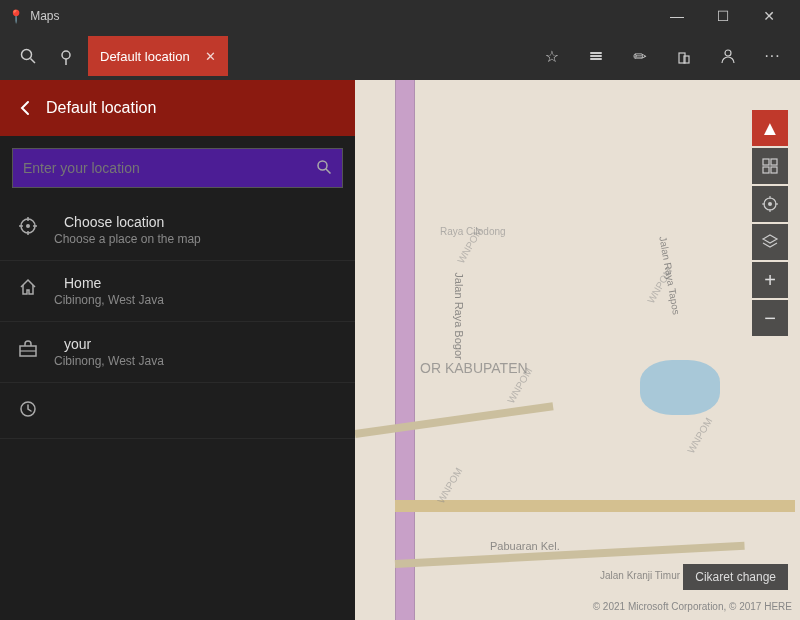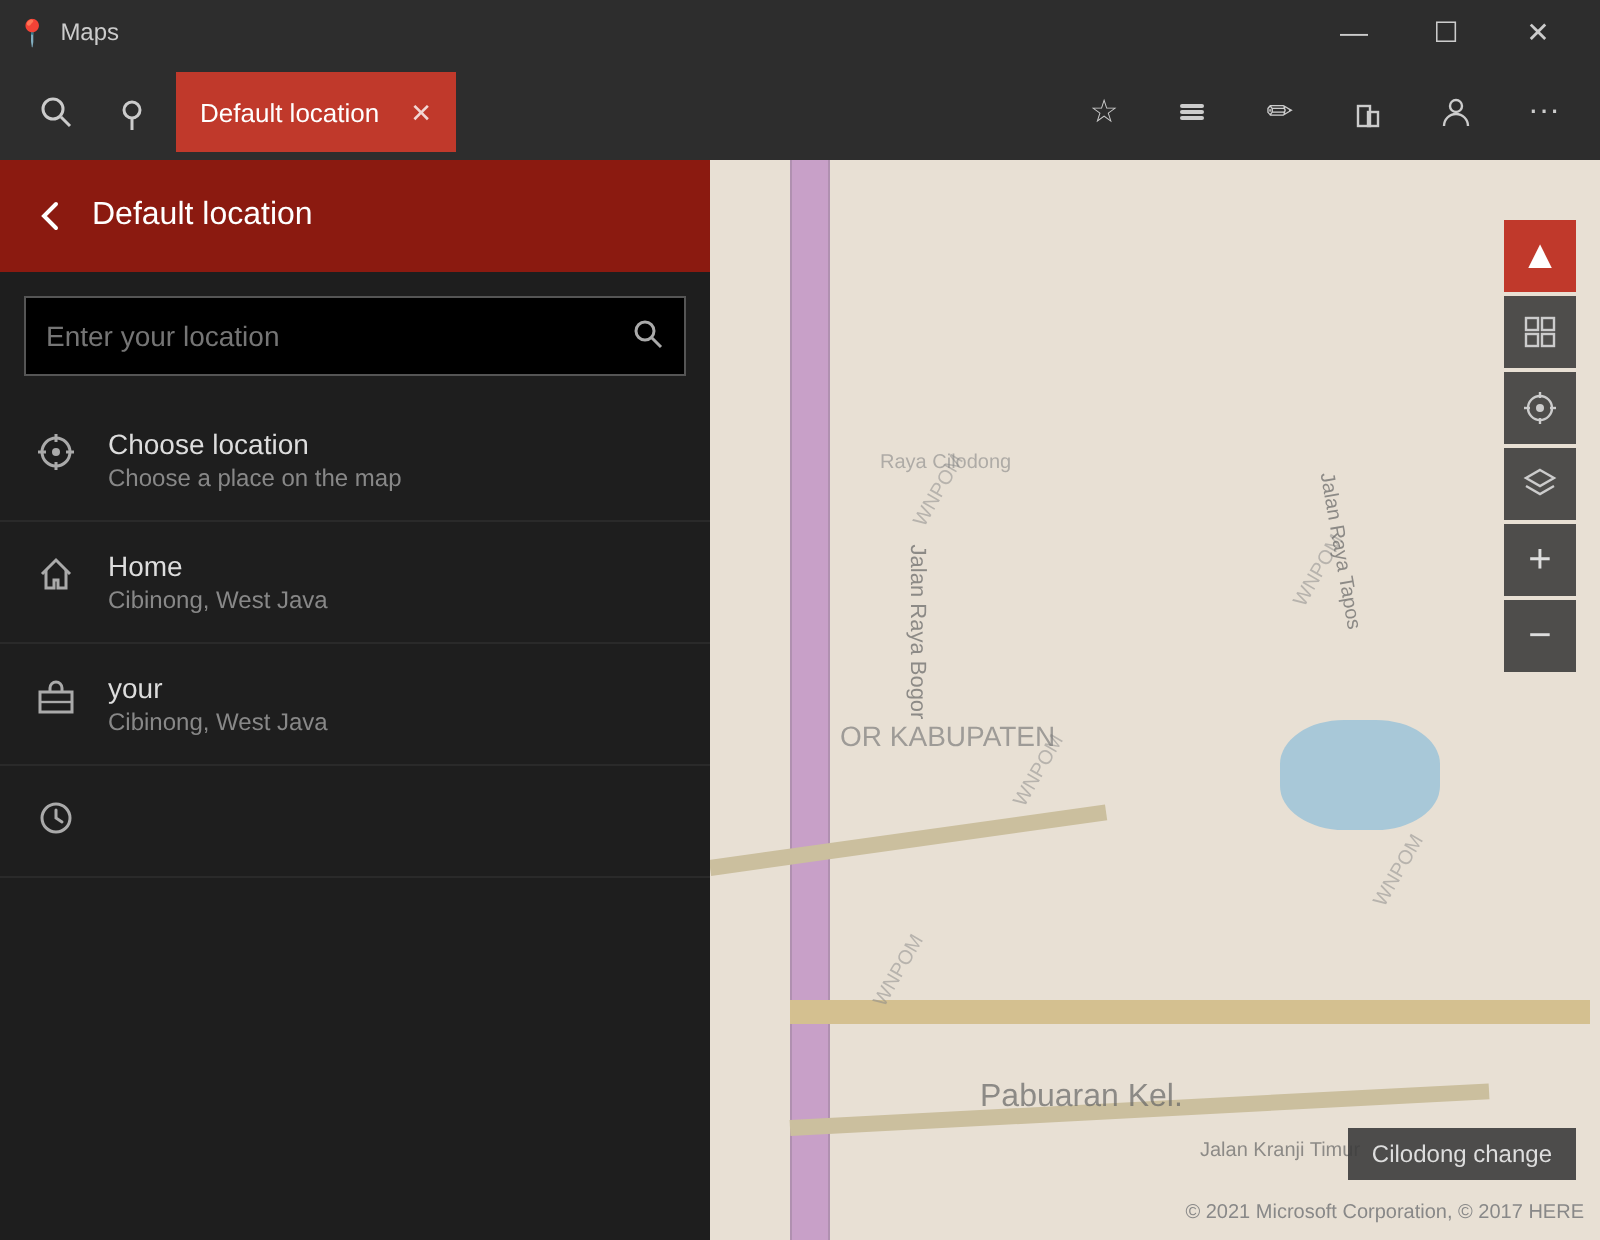--- a/index.html
+++ b/index.html
@@ -164,21 +164,21 @@
       display: flex;
       align-items: center;
     }
     .sidebar-header-title {
       color: white;
       font-size: 16px;
       font-weight: 500;
     }
     .search-box {
       margin: 12px;
-      background: #000000;
+      background: #4c1d95;
       border: 1px solid #555;
       display: flex;
       align-items: center;
       padding: 0 10px;
       height: 40px;
     }
     .search-input {
       flex: 1;
       background: transparent;
       border: none;
@@ -207,20 +207,21 @@
       font-size: 18px;
       margin-top: 2px;
       min-width: 24px;
       text-align: center;
     }
     .menu-item-content {}
     .menu-item-title {
       color: #ddd;
       font-size: 14px;
       font-weight: 400;
+      margin-left: 10px;
     }
     .menu-item-subtitle {
       color: #888;
       font-size: 12px;
       margin-top: 2px;
     }
 
     
     .map-controls {
       position: absolute;
@@ -345,21 +346,21 @@
     <div class="map-text" style="top:300px;left:500px;transform:rotate(-60deg);">WNPOM</div>
     <div class="map-text" style="top:400px;left:430px;transform:rotate(-60deg);">WNPOM</div>
     <div class="map-text" style="top:200px;left:640px;transform:rotate(-60deg);">WNPOM</div>
     <div class="map-text" style="top:350px;left:680px;transform:rotate(-60deg);">WNPOM</div>
 
     <div class="map-text" style="top:230px;left:415px;transform:rotate(90deg);font-size:11px;opacity:0.7;color:#666;">Jalan Raya Bogor</div>
     <div class="map-text" style="top:190px;left:630px;transform:rotate(80deg);font-size:10px;opacity:0.7;color:#666;">Jalan Raya Tapos</div>
     <div class="map-text" style="top:490px;left:600px;font-size:10px;opacity:0.7;color:#666;">Jalan Kranji Timur</div>
     <div class="map-text" style="top:146px;left:440px;font-size:10px;opacity:0.6;color:#888;text-align:right;">Raya Cilodong</div>
     <div class="map-text" style="top:280px;left:420px;font-size:14px;opacity:0.65;color:#777;">OR KABUPATEN</div>
-    <div class="map-text" style="top:460px;left:490px;font-size:16px;opacity:0.7;color:#666;">Pabuaran Kel.</div>
+    <div class="map-text" style="top:460px;left:490px;font-size:11px;opacity:0.7;color:#666;">Pabuaran Kel.</div>
 
     <div style="position:absolute;left:222px;top:340px;width:5px;height:200px;background:#e91e8c;z-index:4;transform:rotate(2deg);transform-origin:top;"></div>
 
     <div style="position:absolute;bottom:52px;left:200px;z-index:6;display:flex;align-items:center;gap:4px;">
       <div style="width:14px;height:14px;background:#e91e8c;border-radius:50%;border:2px solid white;"></div>
       <div style="background:rgba(255,255,255,0.9);color:#333;font-size:11px;padding:2px 6px;border-radius:2px;display:flex;align-items:center;gap:3px;">
         <span>🏠</span>
         <span>Home</span>
       </div>
     </div>
@@ -464,16 +465,16 @@
     <button class="map-ctrl-btn">
       <svg width="18" height="18" viewBox="0 0 18 18" fill="none">
         <path d="M9 2L16 6L9 10L2 6Z" stroke="#ccc" stroke-width="1.2"></path>
         <path d="M2 10L9 14L16 10" stroke="#ccc" stroke-width="1.2"></path>
       </svg>
     </button>
     <button class="map-ctrl-btn" style="font-size:20px;font-weight:300;">+</button>
     <button class="map-ctrl-btn" style="font-size:20px;font-weight:300;">−</button>
   </div>
 
-  <div class="suggest-change">Cilodong change</div>
+  <div class="suggest-change">Cikaret change</div>
 
   <div class="map-copyright">© 2021 Microsoft Corporation, © 2017 HERE</div>
 </div>
 
 </body></html>

